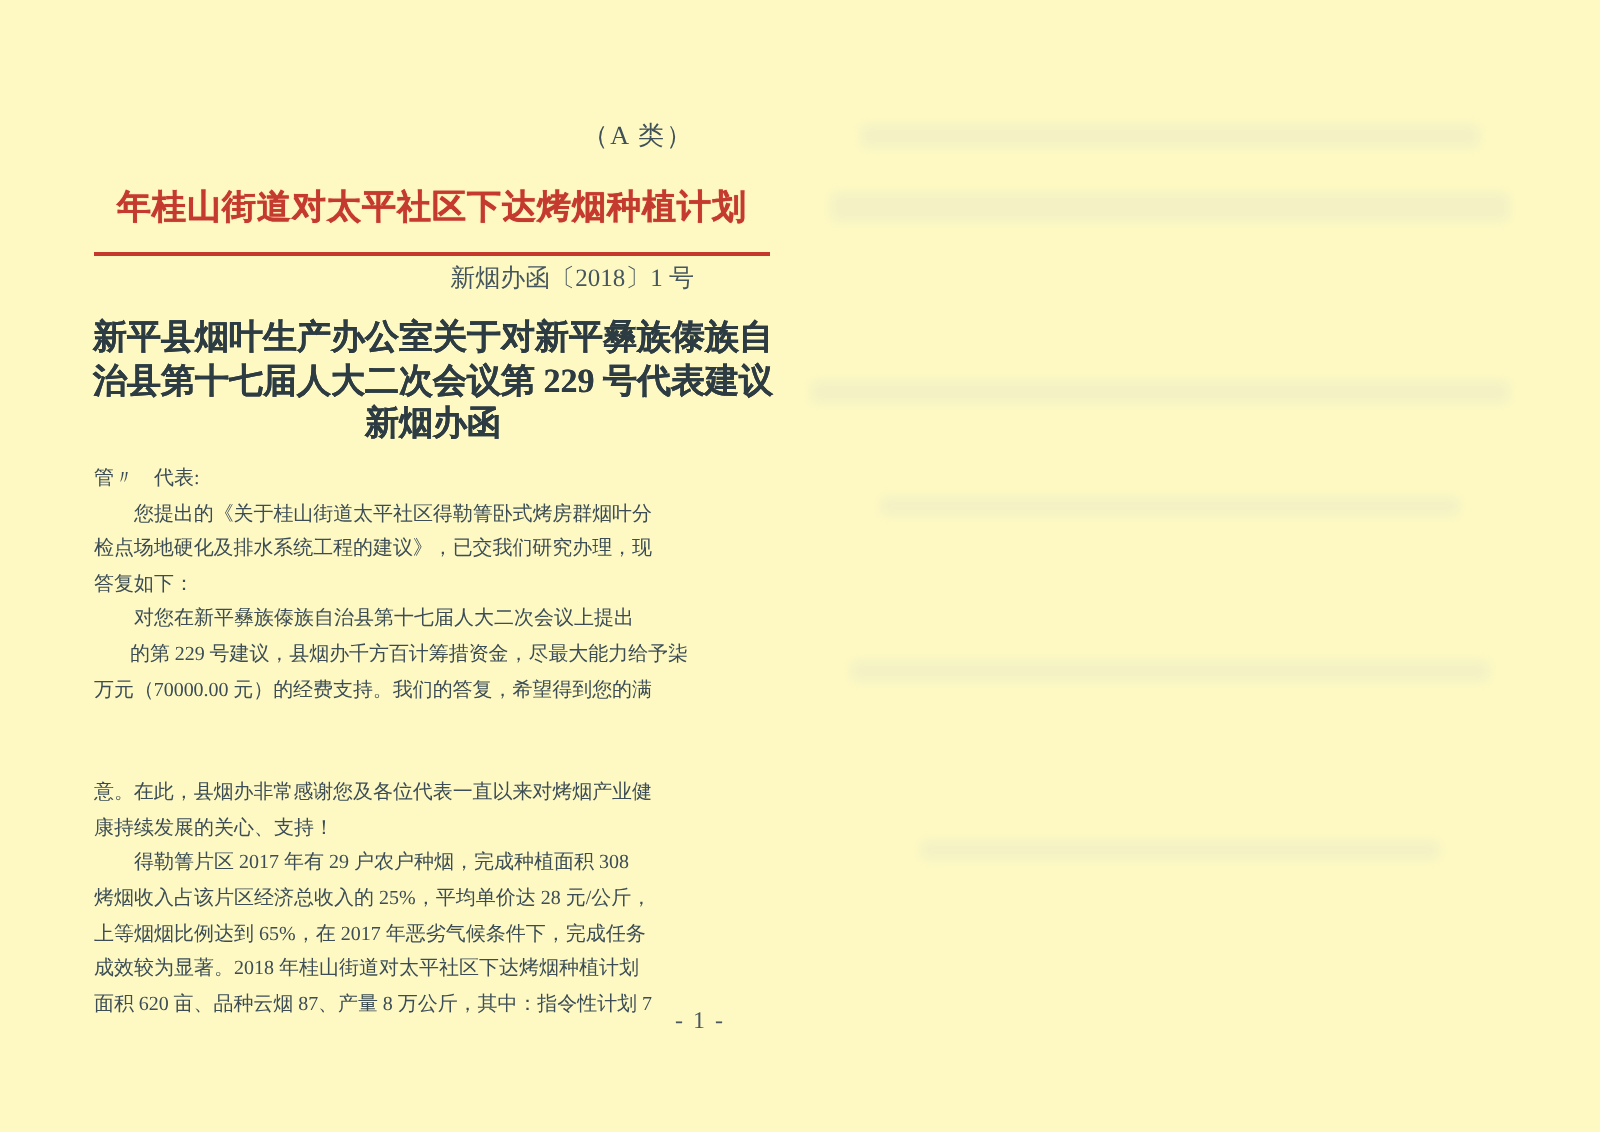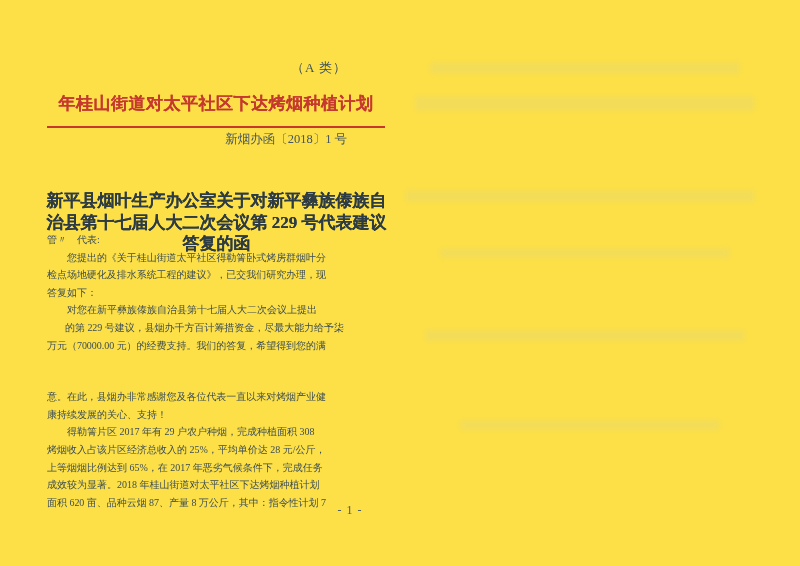--- a/index.html
+++ b/index.html
@@ -1,19 +1,19 @@
 <!DOCTYPE html>
 <html><head>
 <meta charset="utf-8">
 <style>
   html,body{margin:0;padding:0;background:#e8e8e8;}
   .page{
     position:relative;
     width:800px;height:566px;
-    background:#fde047;
+    background:#fef9c3;
     overflow:hidden;
     font-family:"Liberation Serif","DejaVu Serif",serif;
   }
   
   .smudge{
     position:absolute;
     background:rgba(176,196,210,0.12);
     filter:blur(2.5px);
     border-radius:4px;
   }
@@ -34,21 +34,20 @@
   }
   .ref-number{
     position:absolute;left:47px;top:131px;width:300px;
     text-align:right;font-size:12.5px;color:#45565e;
   }
   .doc-title{
     position:absolute;left:40px;top:158px;width:353px;
     text-align:center;font-size:17px;font-weight:bold;
     line-height:21.5px;color:#2d3b43;
     text-shadow:0 0 0.3px #2d3b43;
-    margin-top:32px;
   }
   .body-text{
     position:absolute;left:47px;top:231px;width:346px;
     font-size:10px;line-height:17.6px;color:#3c4d56;
   }
   .bline{white-space:nowrap;}
   .bline.ind{text-indent:2em;}
   .salutation{white-space:nowrap;}
   .page-number{
     position:absolute;left:322px;top:503px;width:56px;
@@ -72,21 +71,21 @@
 
   <div class="banner">年桂山街道对太平社区下达烤烟种植计划</div>
 
   <div class="red-rule"></div>
 
   <div class="ref-number">新烟办函〔2018〕1 号</div>
 
   <div class="doc-title">
     <div>新平县烟叶生产办公室关于对新平彝族傣族自</div>
     <div>治县第十七届人大二次会议第 229 号代表建议</div>
-    <div>答复的函</div>
+    <div>新烟办函</div>
   </div>
 
   <div class="body-text">
     <div class="salutation">管〃　代表:</div>
 
   <div class="bline ind fill" style="letter-spacing: -0.04px;">您提出的《关于桂山街道太平社区得勒箐卧式烤房群烟叶分</div>
       <div class="bline fill" style="letter-spacing: -0.037037px;">检点场地硬化及排水系统工程的建议》，已交我们研究办理，现</div>
       <div class="bline">答复如下：</div>
       <div class="bline ind fill" style="letter-spacing: 0px;">对您在新平彝族傣族自治县第十七届人大二次会议上提出</div>
       <div class="bline fill" style="letter-spacing: -0.0333333px; padding-left: 18px;">的第 229 号建议，县烟办千方百计筹措资金，尽最大能力给予柒</div>

